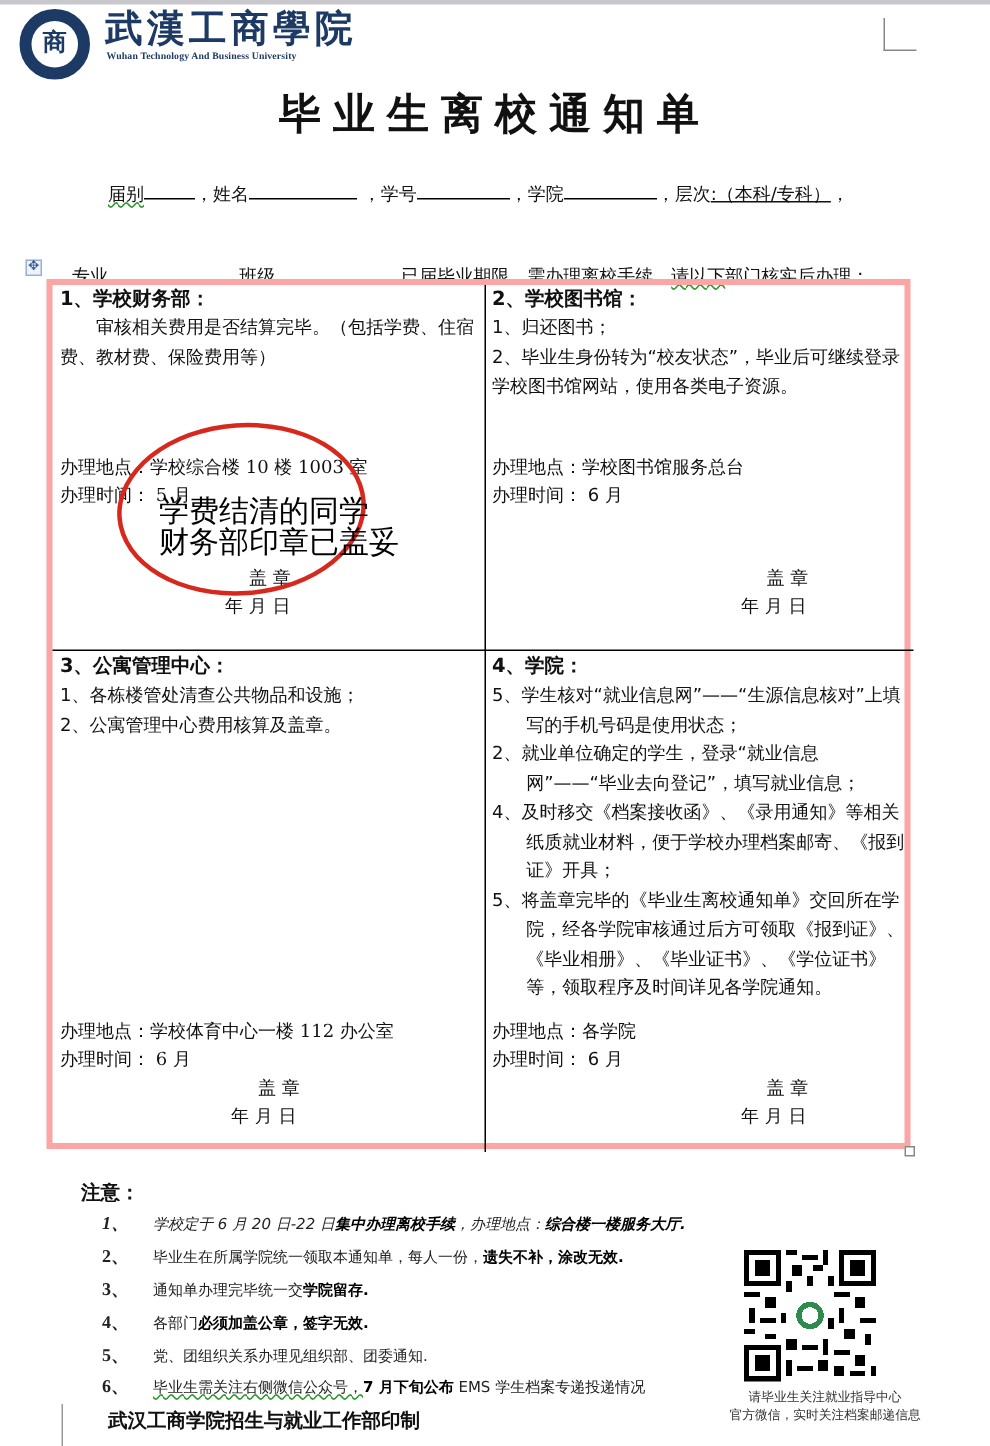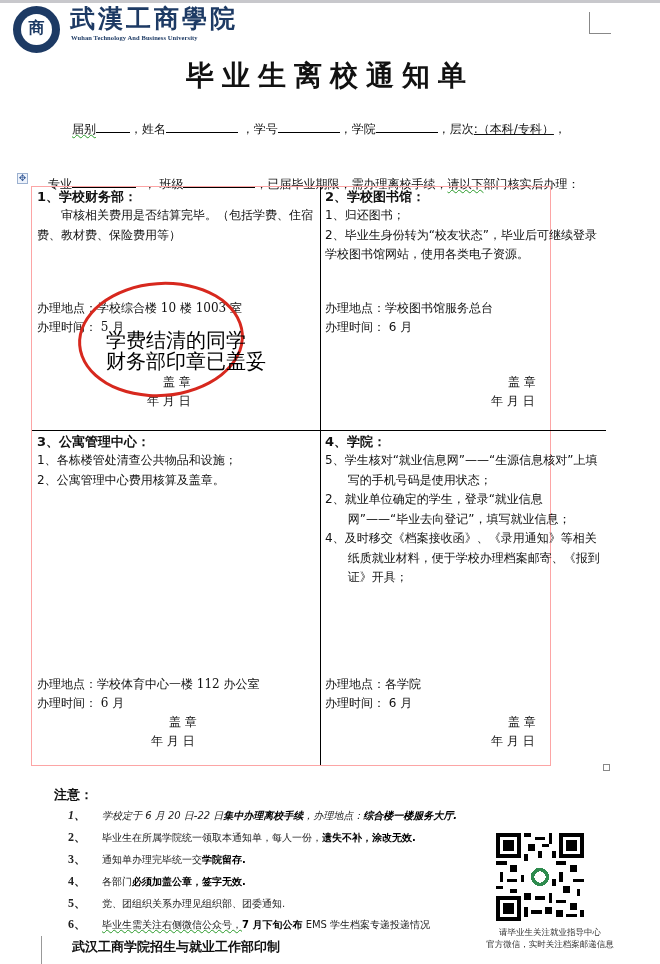--- a/index.html
+++ b/index.html
@@ -29,21 +29,21 @@
   .info-line { position: absolute; font-size: 12px; white-space: nowrap; line-height: 16px; }
   .info-line1 { left: 72px; top: 120px; }
   .info-line2 { left: 48px; top: 150px; margin-top: 25px; }
   .blank { display: inline-block; border-bottom: 1px solid #000; height: 13px; vertical-align: baseline; }
   .squiggle { text-decoration: underline wavy #2a9a2a; text-decoration-thickness: 1px; }
   .ul { text-decoration: underline; }
 
   .move-handle { position: absolute; left: 17px; top: 173px; width: 11px; height: 11px; border: 1px solid #9bb0cf;
           background: #eef3fb; color: #3a5e9a; font-size: 9px; line-height: 9px; text-align: center; }
 
-  .grid { position: absolute; left: 31px; top: 186px; width: 520px; height: 580px; border: 1px solid #fca5a5; padding-left: 40px; }
+  .grid { position: absolute; left: 31px; top: 186px; width: 576px; height: 580px; border: 4px solid #fca5a5; padding-left: 40px; }
   .vline { position: absolute; left: 288px; top: 0; width: 1px; height: 578px; background: #000; }
   .hline { position: absolute; left: 0; top: 243px; width: 574px; height: 1px; background: #000; }
   .resize-handle { position: absolute; left: 603px; top: 764px; width: 7px; height: 7px; border: 1px solid #888; background: #fff; }
 
   .cell { position: absolute; font-size: 12px; line-height: 19.5px; }
   .cell-title { font-weight: bold; font-size: 13px; line-height: 19px; }
   .c1 { left: 5px; top: 0px; width: 282px; }
   .c2 { left: 293px; top: 0px; width: 278px; }
   .c3 { left: 5px; top: 245px; width: 282px; }
   .c4 { left: 293px; top: 245px; width: 278px; }
@@ -122,20 +122,21 @@
   <div class="pos serif" style="left:5px; top:488px;">办理地点：学校体育中心一楼 112 办公室</div>
   <div class="pos serif" style="left:5px; top:507px;">办理时间：  6 月</div>
   <div class="pos" style="left:137px; top:526px;">盖    章</div>
   <div class="pos" style="left:119px; top:545px;">年      月      日</div>
 
   <div class="cell c4">
     <div class="cell-title">4、学院：</div>
     <div class="hang">5、学生核对“就业信息网”——“生源信息核对”上填写的手机号码是使用状态；</div>
     <div class="hang">2、就业单位确定的学生，登录“就业信息网”——“毕业去向登记”，填写就业信息；</div>
     <div class="hang">4、及时移交《档案接收函》、《录用通知》等相关纸质就业材料，便于学校办理档案邮寄、《报到证》开具；</div>
+    <div class="hang">5、将盖章完毕的《毕业生离校通知单》交回所在学院，经各学院审核通过后方可领取《报到证》、《毕业相册》、《毕业证书》、《学位证书》等，领取程序及时间详见各学院通知。</div>
   </div>
   <div class="pos" style="left:293px; top:488px;">办理地点：各学院</div>
   <div class="pos" style="left:293px; top:507px;">办理时间：  6 月</div>
   <div class="pos" style="left:476px; top:526px;">盖    章</div>
   <div class="pos" style="left:459px; top:545px;">年      月      日</div>
 </div>
 <div class="resize-handle"></div>
 
 <div class="stamp-circle"></div>
 <div class="stamp-text">

